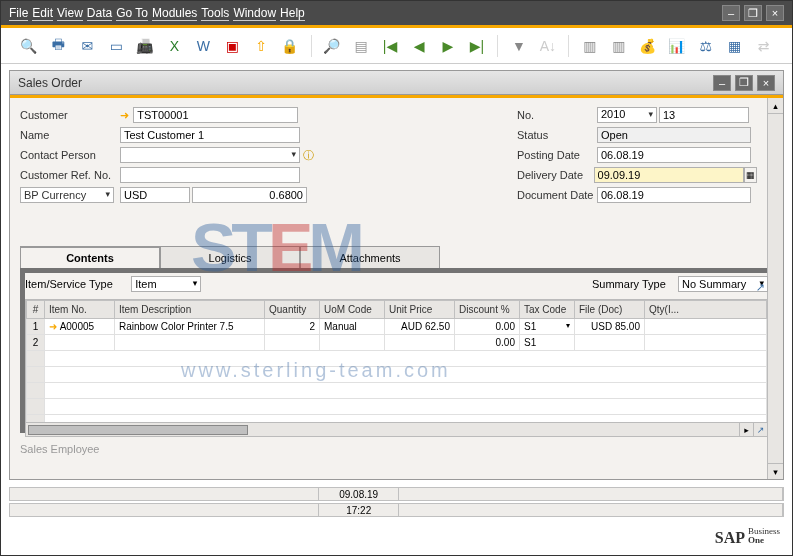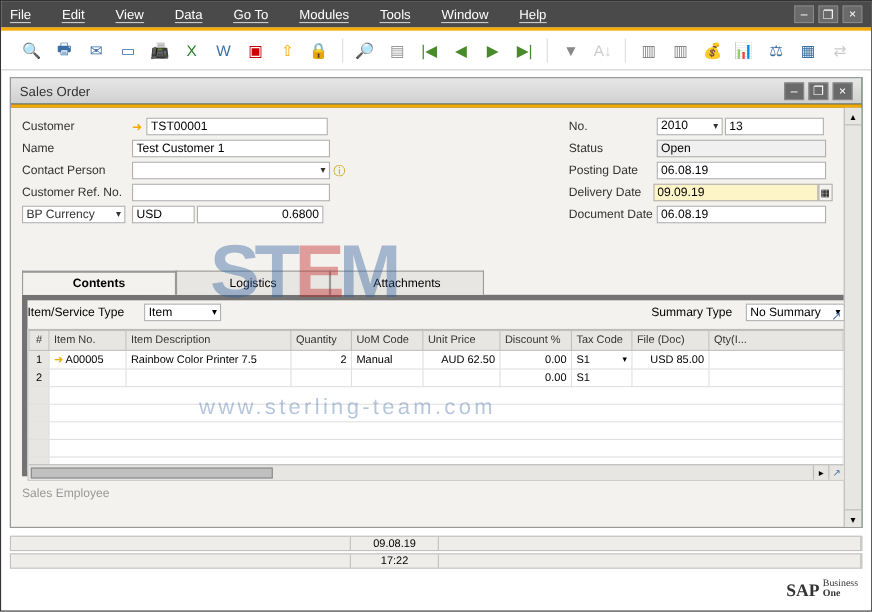--- a/index.html
+++ b/index.html
@@ -1,18 +1,18 @@
 <!DOCTYPE html>
 <html><head>
 <meta charset="utf-8">
 <style>
 * { box-sizing: border-box; margin: 0; padding: 0; }
 body { width: 793px; height: 556px; font-family: Arial, sans-serif; font-size: 11px; background: #fff; border: 1px solid #333; position: relative; overflow: hidden; }
 .menubar { background: #4a4a4a; color: #fff; height: 24px; display: flex; align-items: center; padding: 0 8px; justify-content: space-between; }
-.menubar-items { display: flex; gap: 28px; }
+.menubar-items { display: flex; gap: 4px; }
 .menubar-items span { border-bottom: 1px solid #ccc; cursor: pointer; font-size: 12px; }
 .winctrl { display: flex; gap: 4px; }
 .winctrl div { width: 18px; height: 16px; background: #6a6a6a; border: 1px solid #888; display: flex; align-items: center; justify-content: center; color: #fff; font-size: 11px; cursor: pointer; }
 .orange-bar { height: 3px; background: #f7a800; }
 .toolbar { background: #fff; height: 36px; display: flex; align-items: center; padding: 0 18px; gap: 8px; border-bottom: 1px solid #ccc; }
 .toolbar .icon { width: 22px; height: 22px; display: flex; align-items: center; justify-content: center; font-size: 14px; cursor: pointer; color: #3a6ea5; }
 .toolbar .sep { width: 1px; height: 22px; background: #ddd; margin: 0 2px; }
 .formwin { margin: 6px 8px 0; border: 1px solid #999; background: #14532d; height: 410px; display: flex; flex-direction: column; }
 .formtitle { background: linear-gradient(#e6e6e6,#d0d0d0); height: 24px; display: flex; align-items: center; padding: 0 8px; justify-content: space-between; font-size: 12px; color: #333; border-bottom: 1px solid #999; }
 .formbody { flex: 1; background: #f4f2ef; padding: 8px 10px; position: relative; }
@@ -140,21 +140,21 @@
           <div class="lbl">Contact Person</div>
           <div class="sel" style="width:180px"></div>
           <span style="margin-left:3px;color:#c90">ⓘ</span>
         </div>
         <div class="fieldrow">
           <div class="lbl">Customer Ref. No.</div>
           <input style="width: 180px;" value="">
         </div>
         <div class="fieldrow">
           <div class="lbl sel" style="width:94px;border:1px solid #b0b0b0;padding-left:3px;background:#fff">BP Currency</div>
-          <input style="width: 57px; margin-left: 6px;" value="USD">
+          <input style="width: 70px; margin-left: 6px;" value="USD">
           <input class="redbox" style="width: 115px; text-align: right; margin-left: 2px;" value="0.6800">
         </div>
       </div>
 
       <div style="width:240px;margin-right:16px">
         <div class="fieldrow">
           <div class="lbl" style="width:80px">No.</div>
           <div class="sel" style="width:60px;padding-left:3px">2010</div>
           <input style="width: 90px; margin-left: 2px;" value="13">
         </div>

